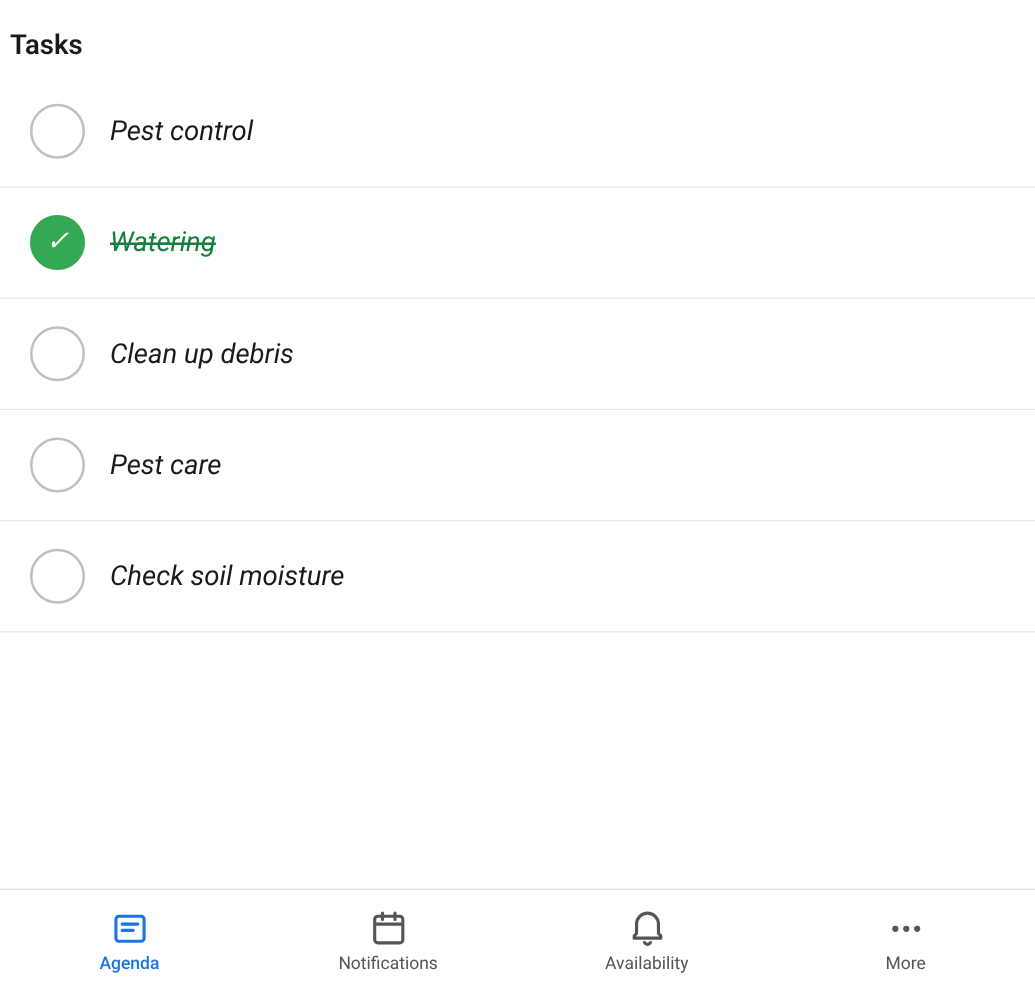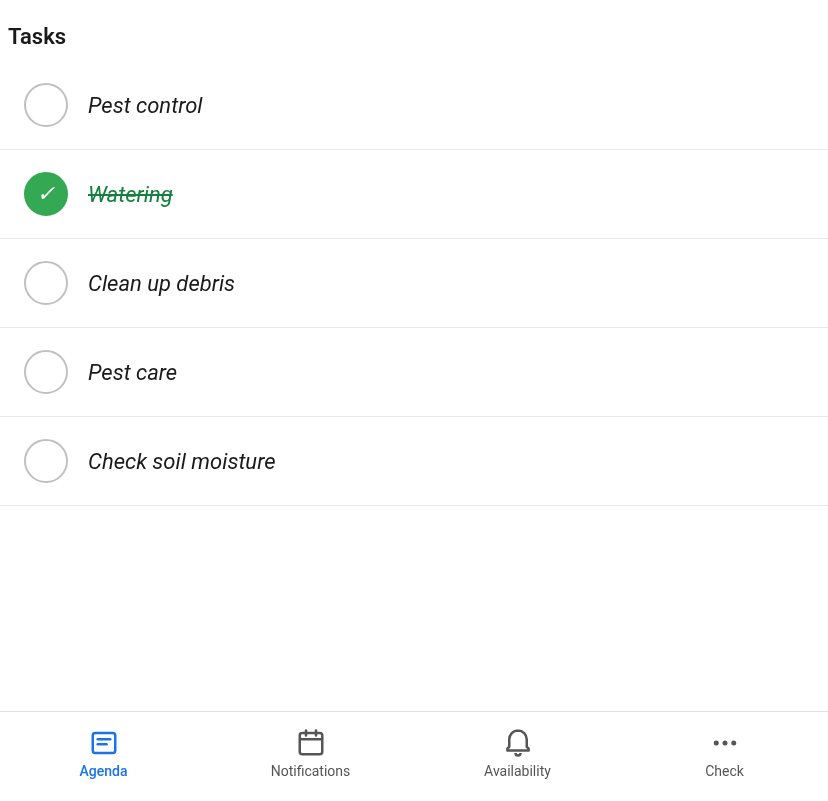--- a/index.html
+++ b/index.html
@@ -186,15 +186,15 @@
       <span class="nav-label">Availability</span>
     </div>
     <div class="nav-item">
       <div class="nav-icon">
         <svg viewBox="0 0 24 24" fill="#555" xmlns="http://www.w3.org/2000/svg">
       <circle cx="5" cy="12" r="2"></circle>
       <circle cx="12" cy="12" r="2"></circle>
       <circle cx="19" cy="12" r="2"></circle>
     </svg>
       </div>
-      <span class="nav-label">Check</span>
+      <span class="nav-label">More</span>
     </div>
   </nav>
 
 </body></html>

